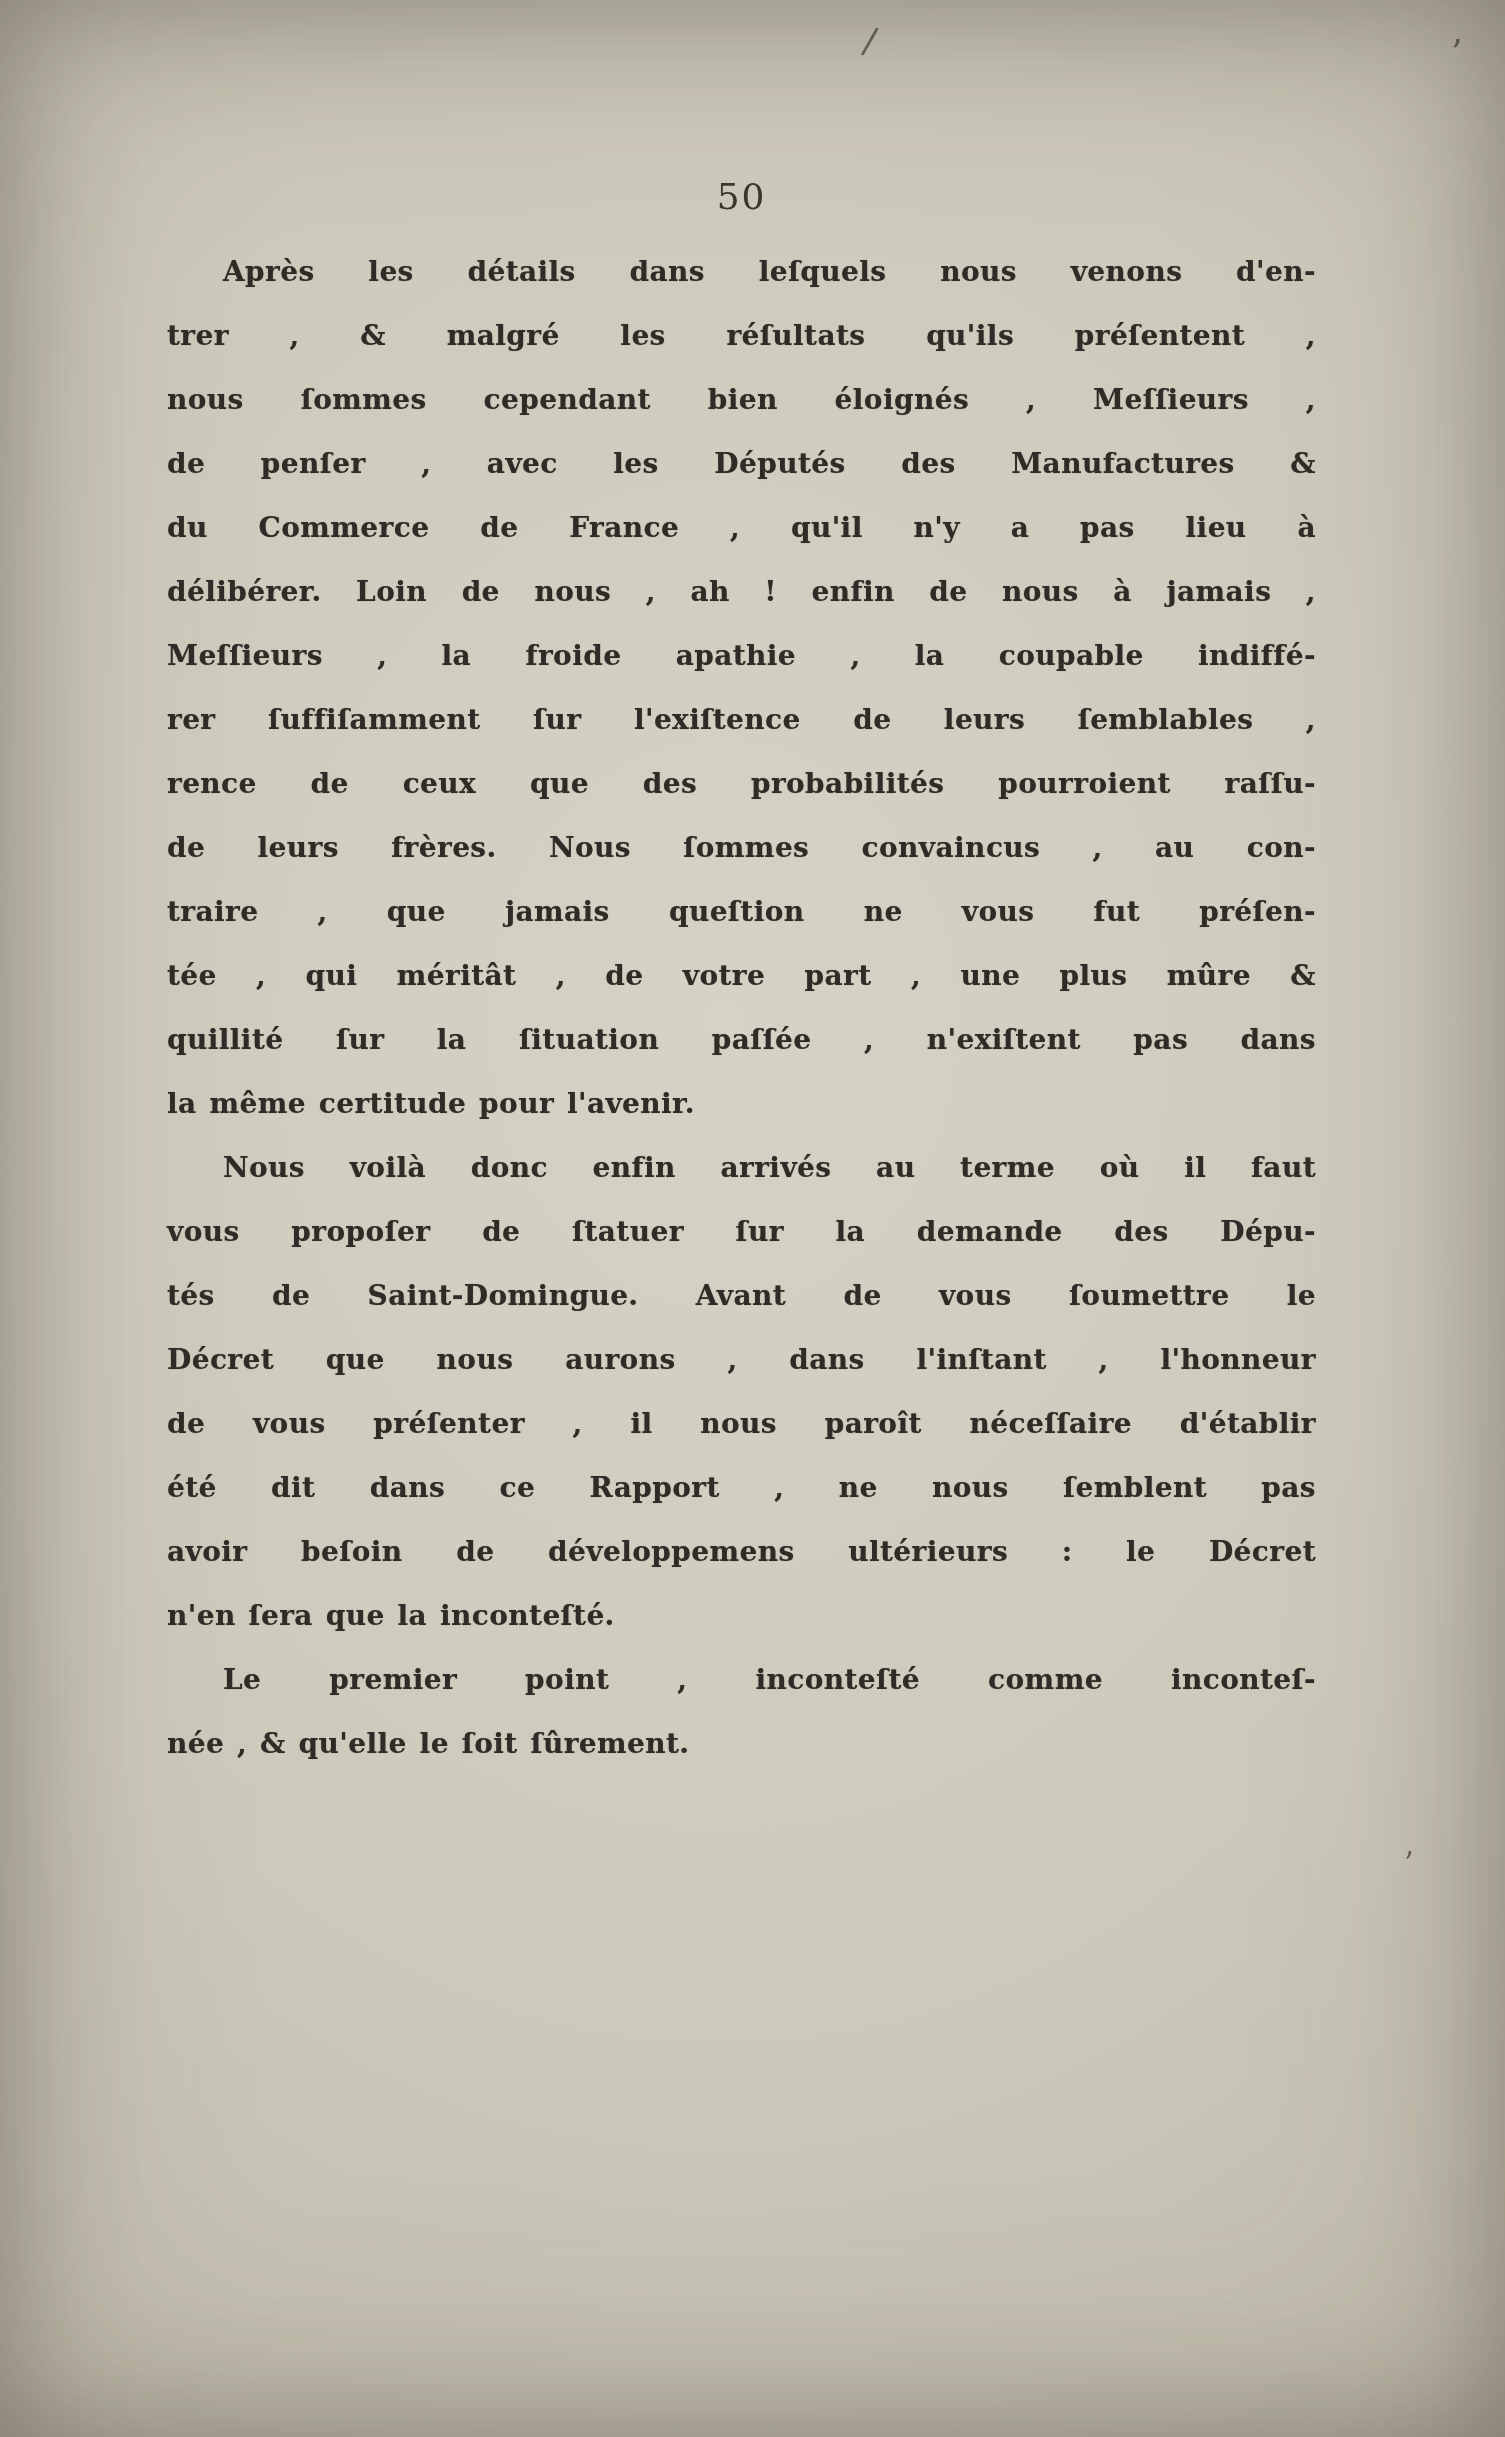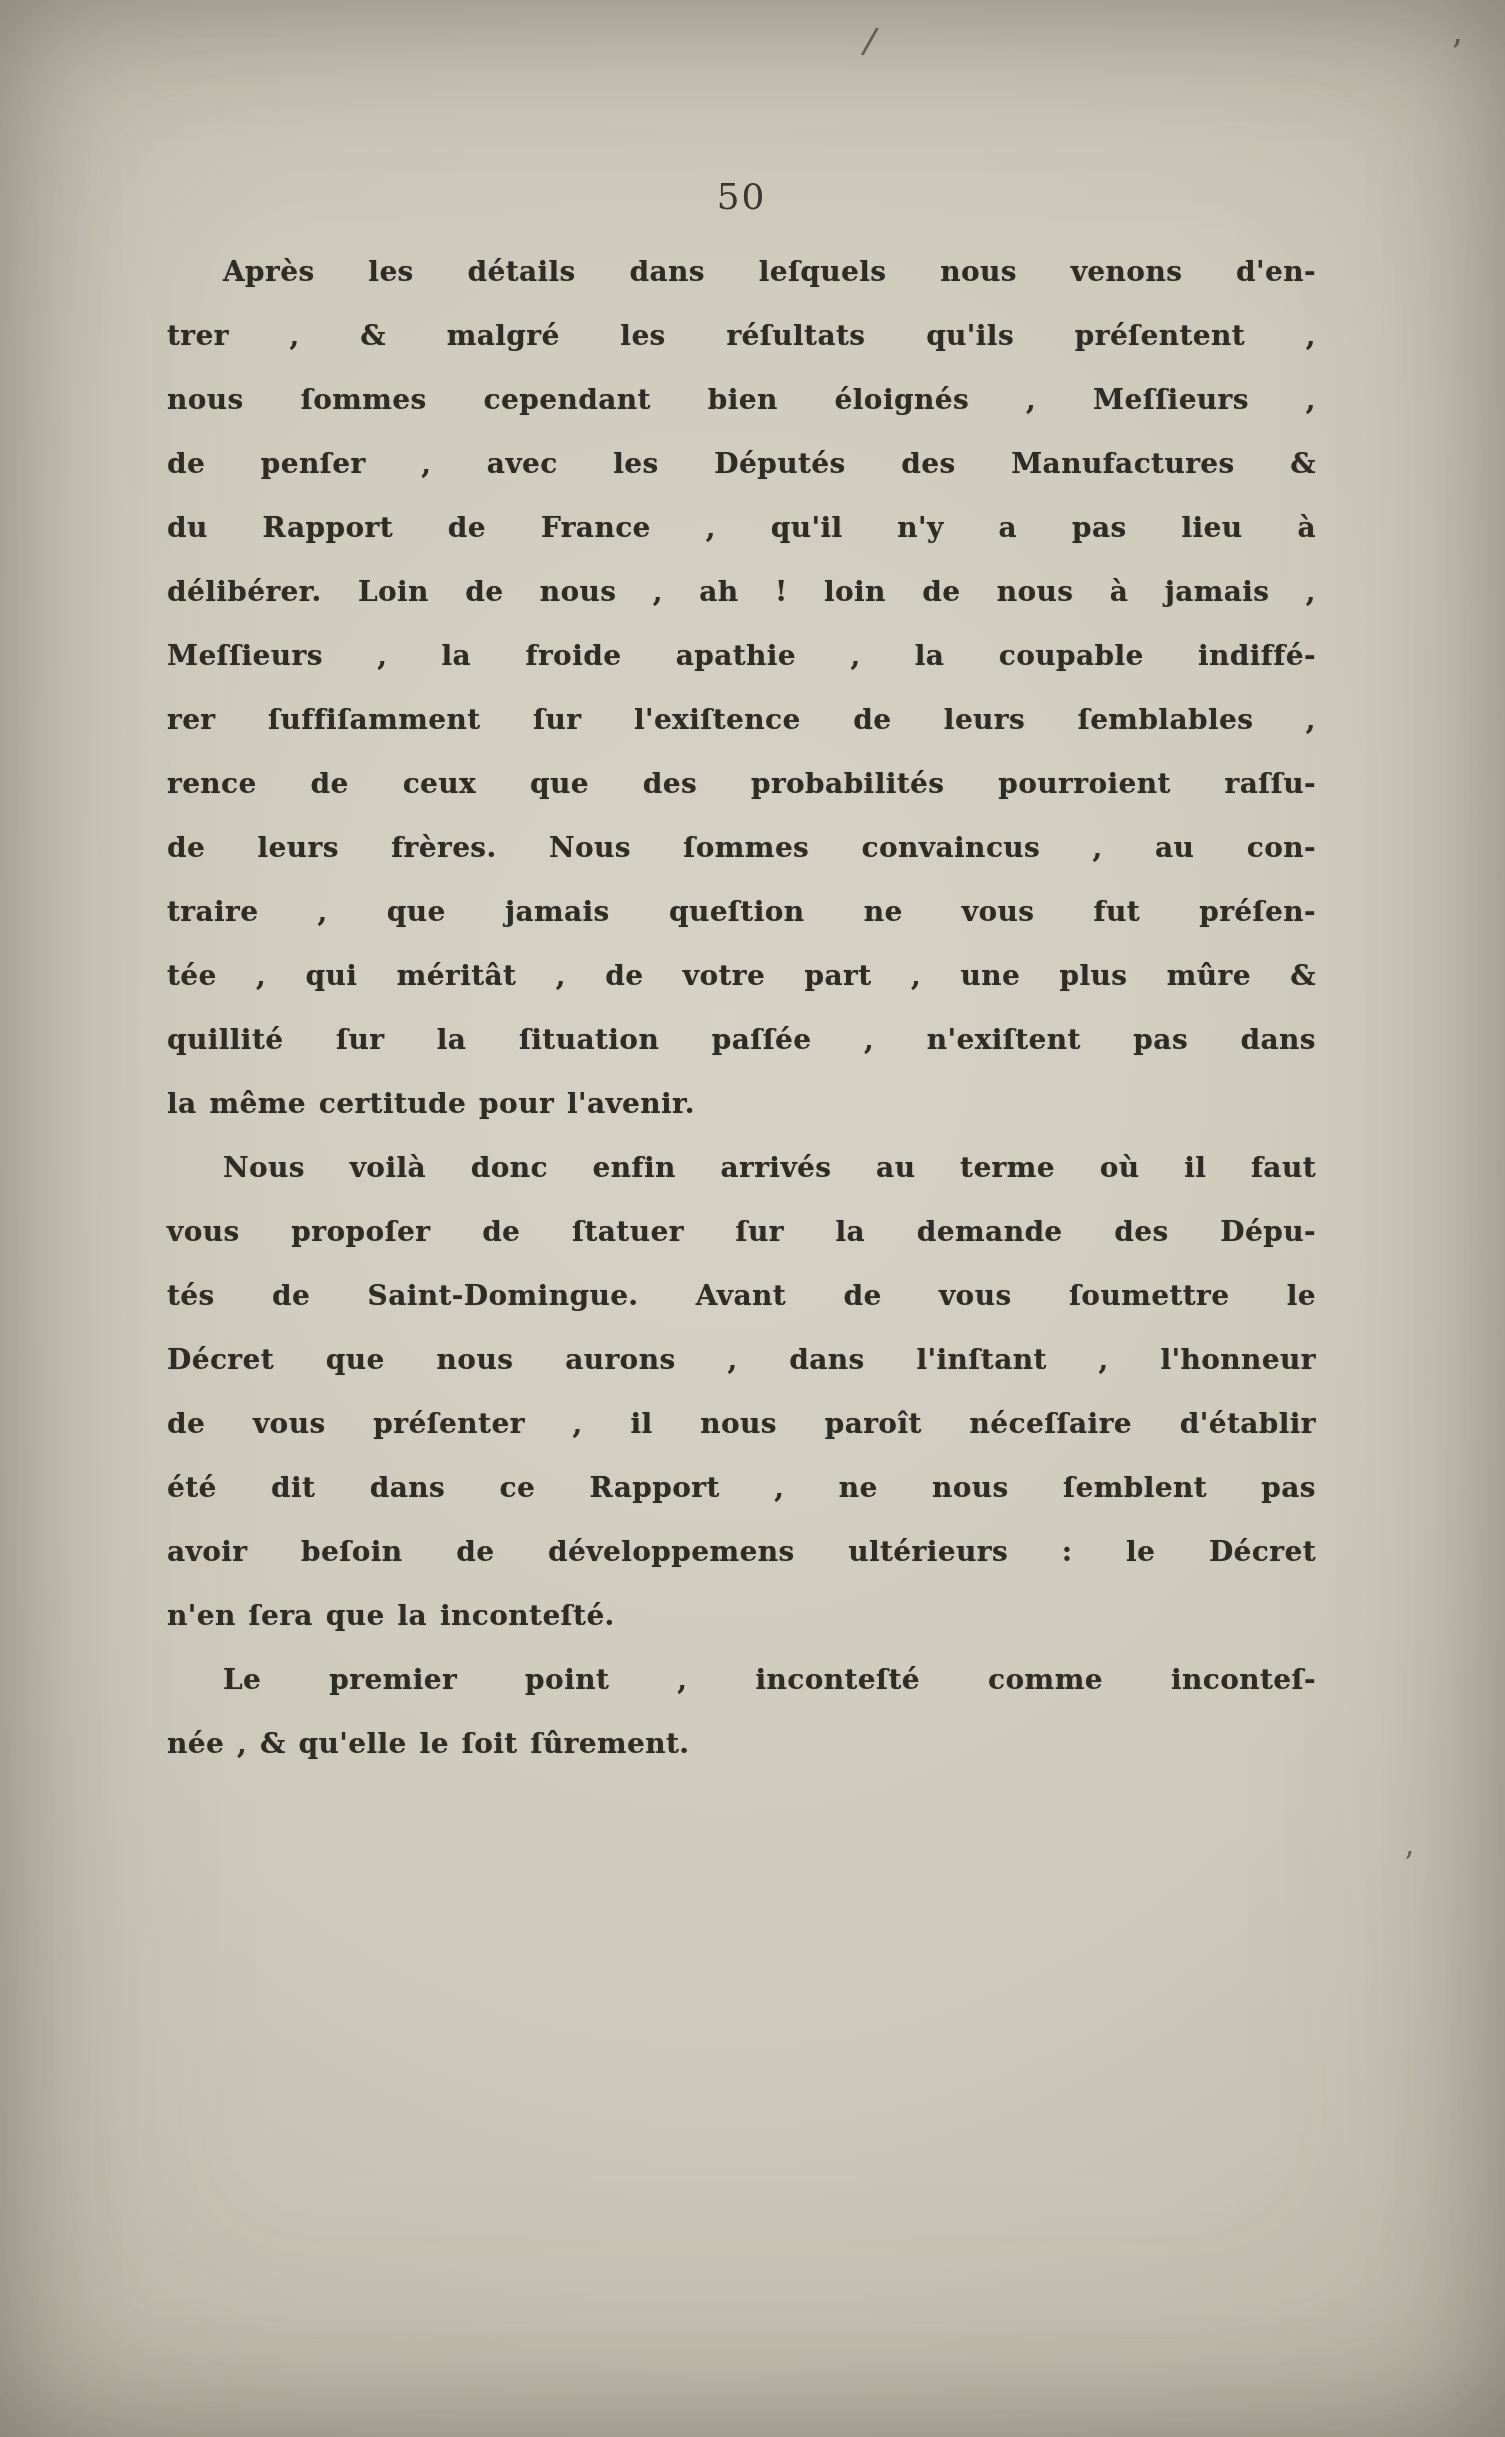--- a/index.html
+++ b/index.html
@@ -64,22 +64,22 @@
   <span class="artifact artifact-dot-bottom">’</span>
 
   <div class="page-number">50</div>
 
   <div class="text-block">
       <div class="paragraph">
         <div class="line first">Après les détails dans leſquels nous venons d'en-</div>
         <div class="line">trer , &amp; malgré les réſultats qu'ils préſentent ,</div>
         <div class="line">nous ſommes cependant bien éloignés , Meſſieurs ,</div>
         <div class="line">de penſer , avec les Députés des Manufactures &amp;</div>
-        <div class="line">du Rapport de France , qu'il n'y a pas lieu à</div>
-        <div class="line">délibérer. Loin de nous , ah ! loin de nous à jamais ,</div>
+        <div class="line">du Commerce de France , qu'il n'y a pas lieu à</div>
+        <div class="line">délibérer. Loin de nous , ah ! enfin de nous à jamais ,</div>
         <div class="line">Meſſieurs , la froide apathie , la coupable indiffé-</div>
         <div class="line">rer ſuffiſamment ſur l'exiſtence de leurs ſemblables ,</div>
         <div class="line">rence de ceux que des probabilités pourroient raſſu-</div>
         <div class="line">de leurs frères. Nous ſommes convaincus , au con-</div>
         <div class="line">traire , que jamais queſtion ne vous fut préſen-</div>
         <div class="line">tée , qui méritât , de votre part , une plus mûre &amp;</div>
         <div class="line">quillité ſur la ſituation paſſée , n'exiſtent pas dans</div>
         <div class="line end">la même certitude pour l'avenir.</div>
       </div>
       <div class="paragraph">

